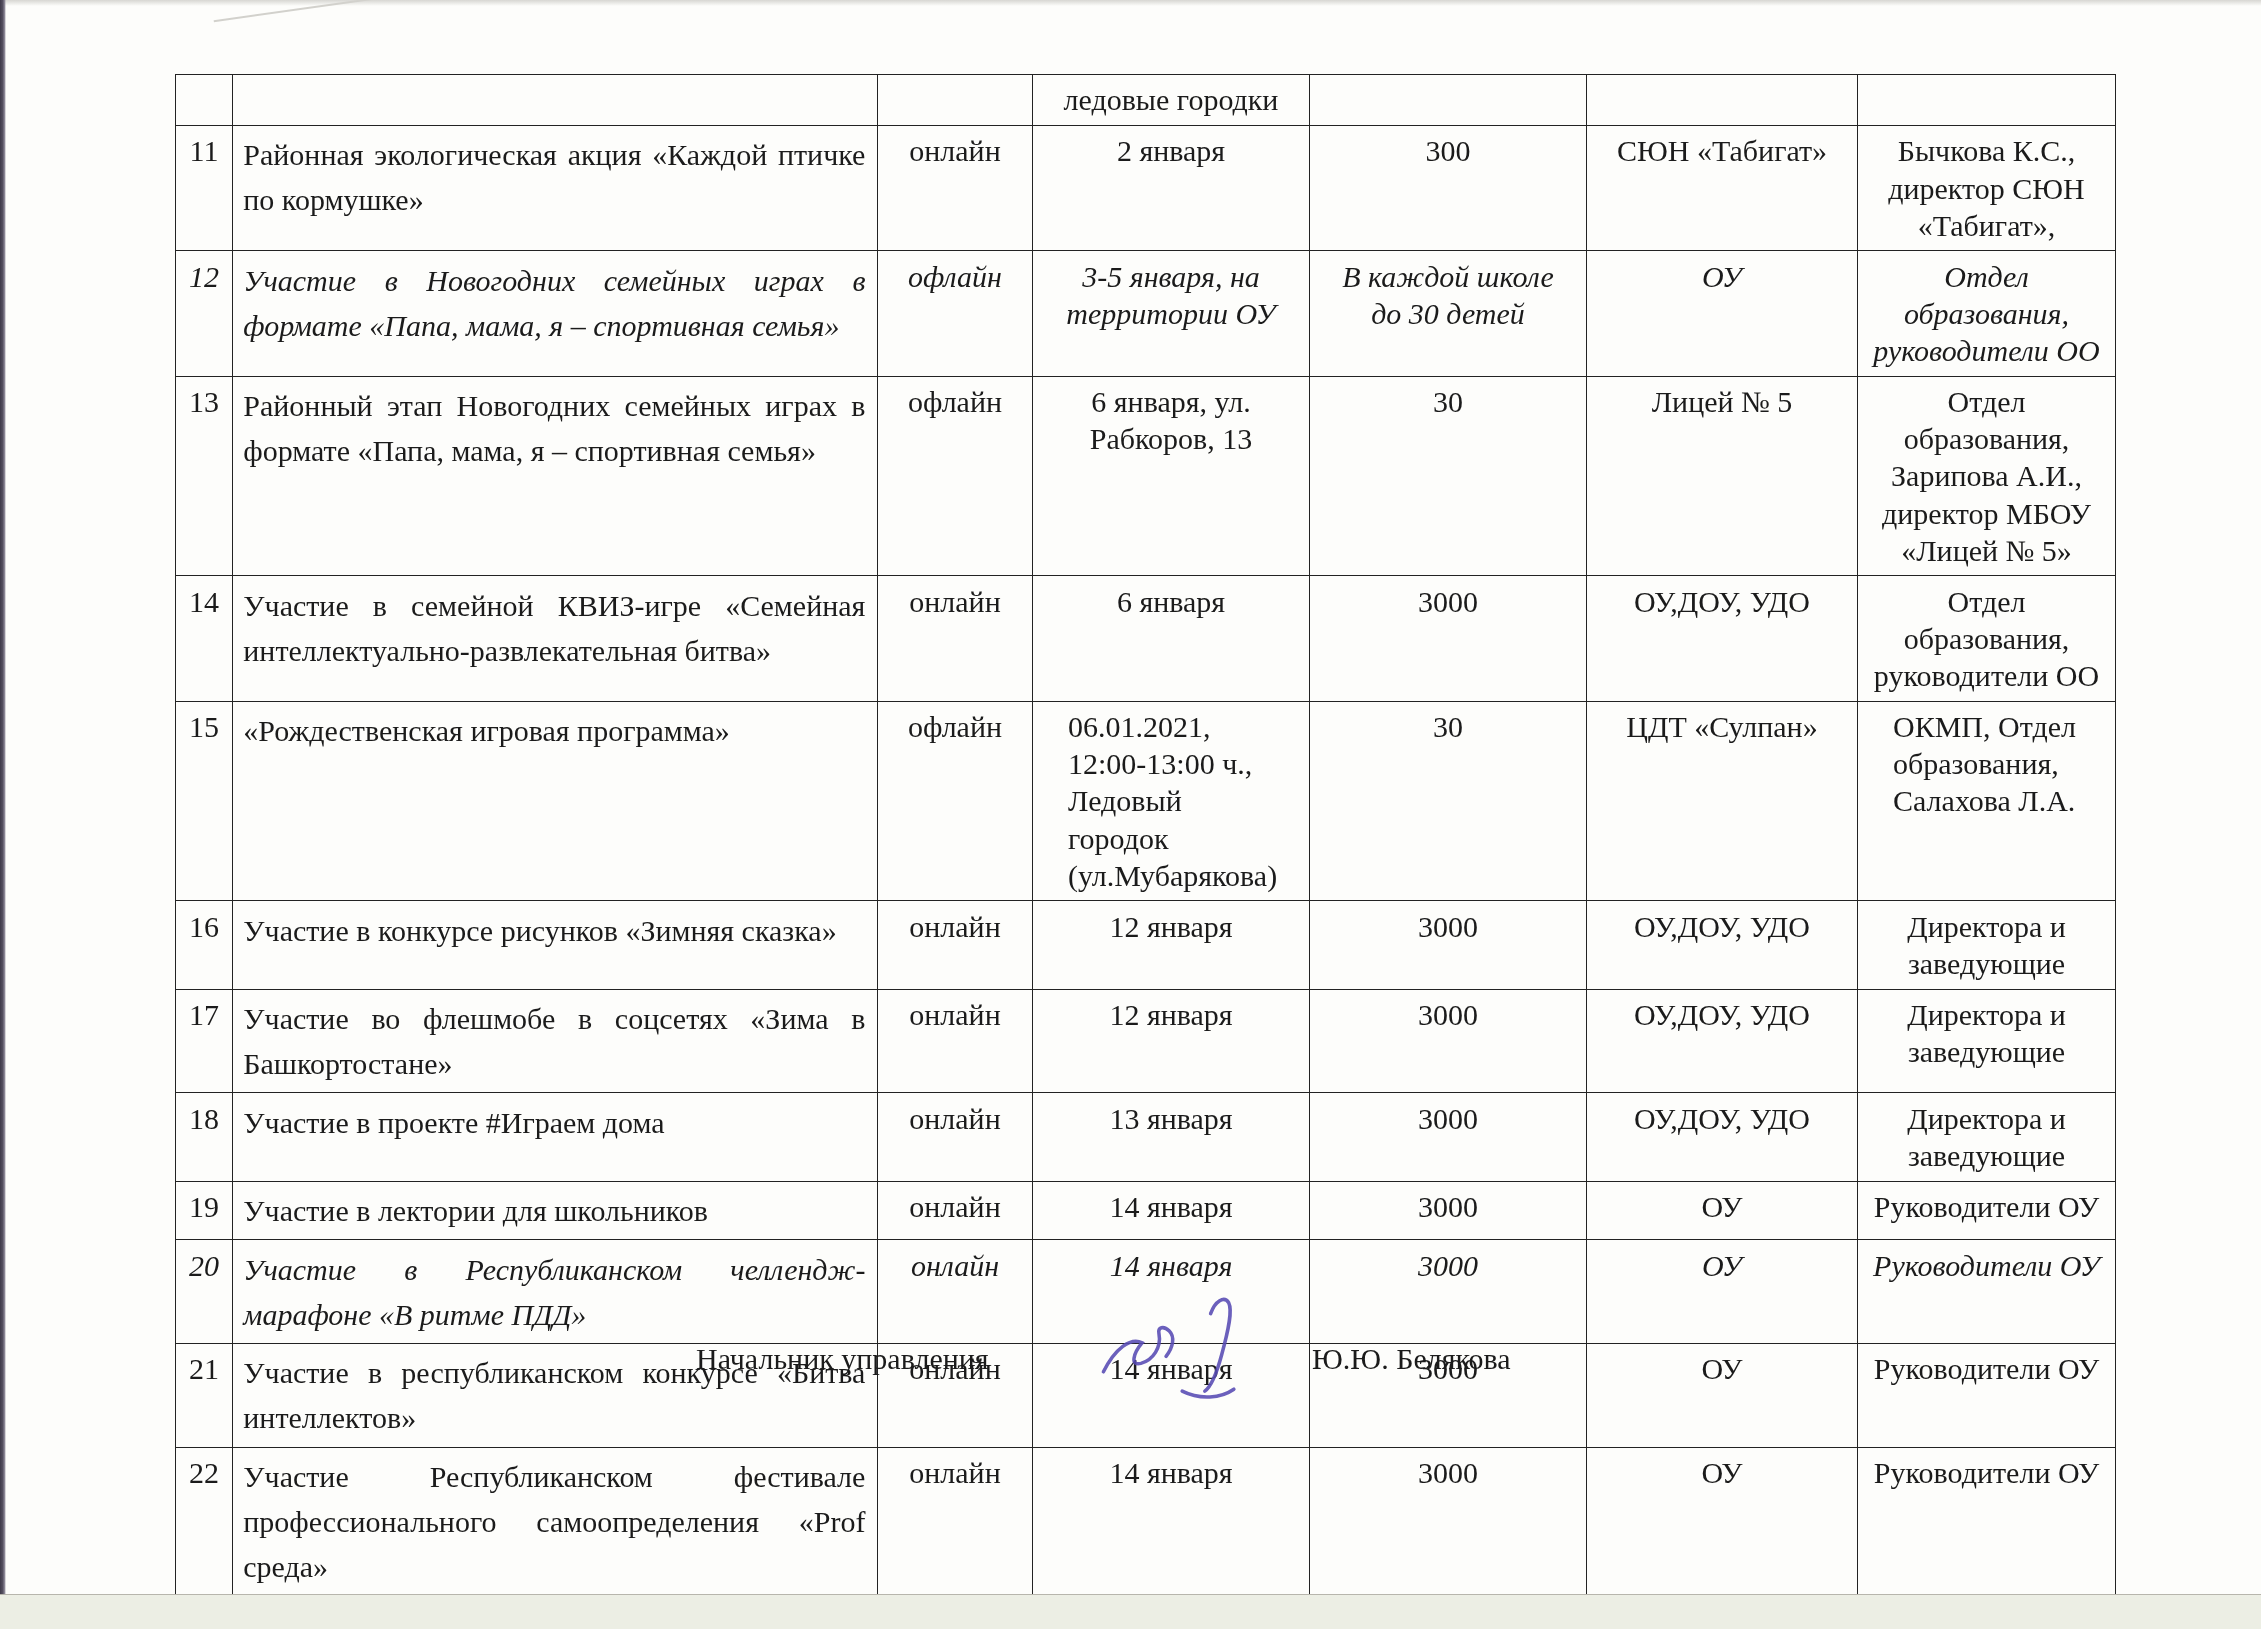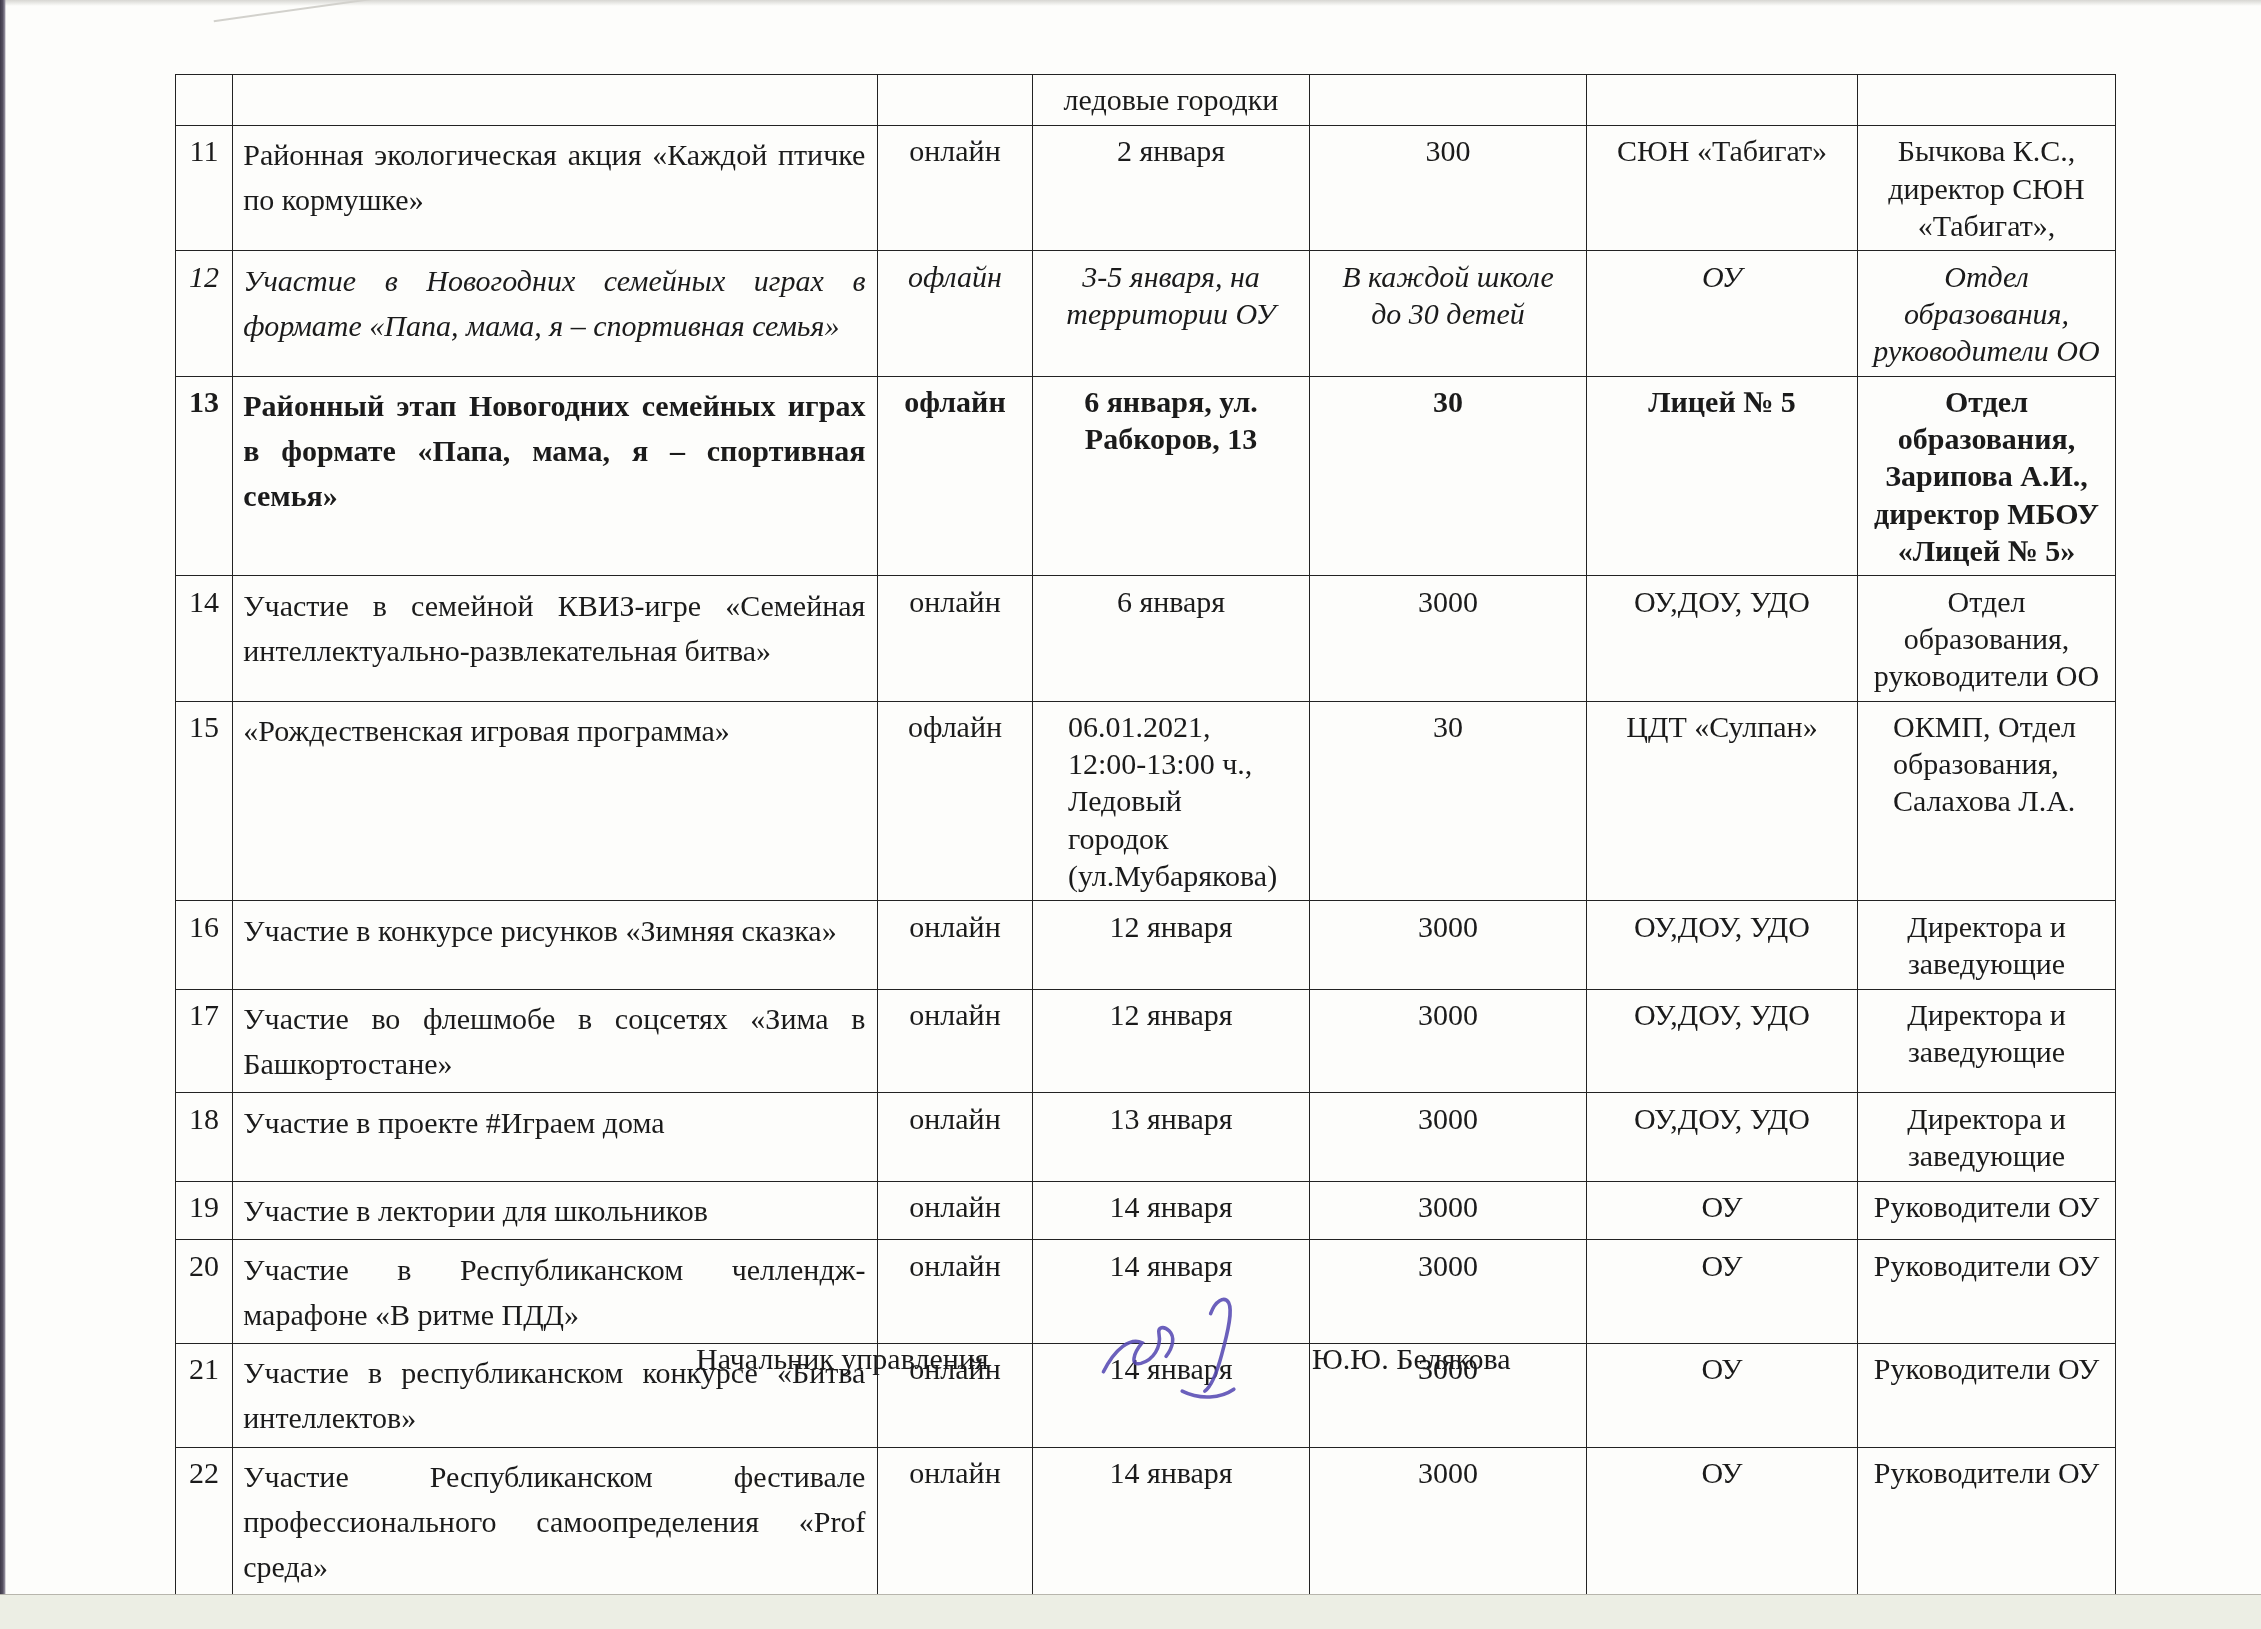--- a/index.html
+++ b/index.html
@@ -40,28 +40,28 @@
     white-space:pre-line;
     text-align:center;
   }
   .doc td.num{text-align:center;padding:6.4px 2.6px;}
   .doc td.name{text-align:justify;line-height:1.5;padding:6.4px 11.6px 6.4px 10.3px;}
   .doc td.date,.doc td.count,.doc td.org,.doc td.resp,.doc td.format{line-height:1.24;}
   
   .doc tr:nth-child(1){height:40px;}
   .doc tr:nth-child(2){height:112px;}
   .doc tr:nth-child(3){height:115px;font-style:italic;}
-  .doc tr:nth-child(4){height:152px;font-weight:bold;}
+  .doc tr:nth-child(4){height:152px;}
   .doc tr:nth-child(5){height:74px;}
   .doc tr:nth-child(6){height:197px;}
   .doc tr:nth-child(7){height:77px;}
   .doc tr:nth-child(8){height:77px;}
   .doc tr:nth-child(9){height:77px;}
   .doc tr:nth-child(10){height:38px;}
-  .doc tr:nth-child(11){height:77px;}
+  .doc tr:nth-child(11){height:77px;font-style:italic;}
   .doc tr:nth-child(12){height:77px;}
   .doc tr:nth-child(13){height:113px;}
   
   .doc tr:nth-child(6) td.date,
   .doc tr:nth-child(6) td.resp{text-align:left;padding-left:35px;}
   
   .sig-role{
     position:absolute;left:696px;top:1342px;width:413px;
     font-size:30px;
   }

